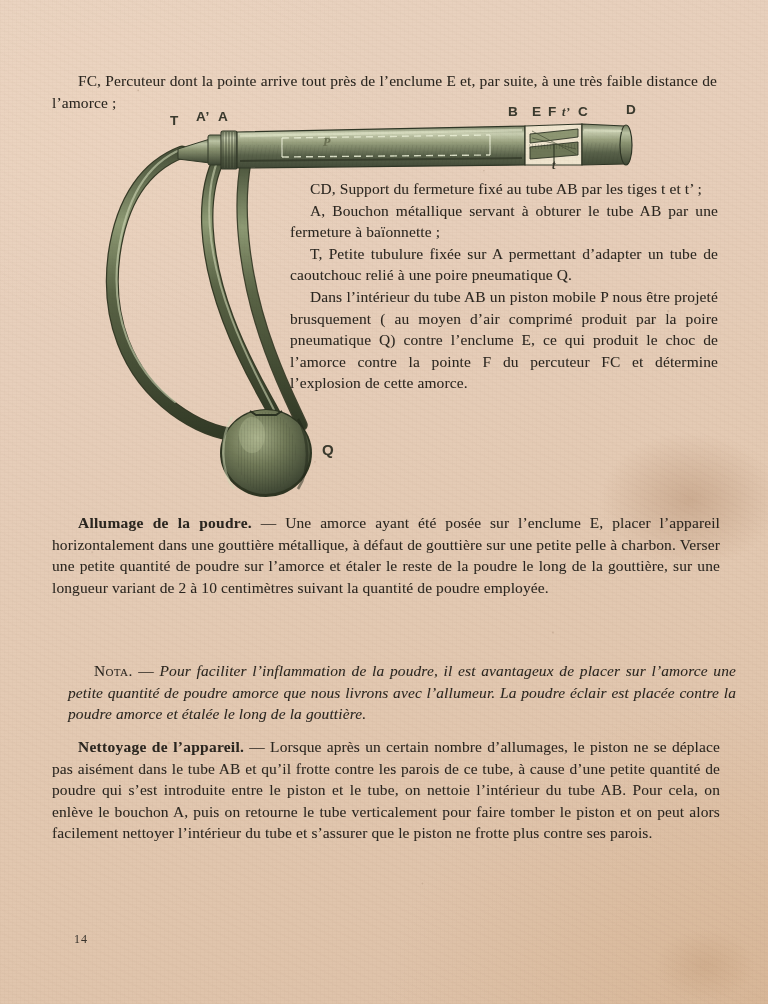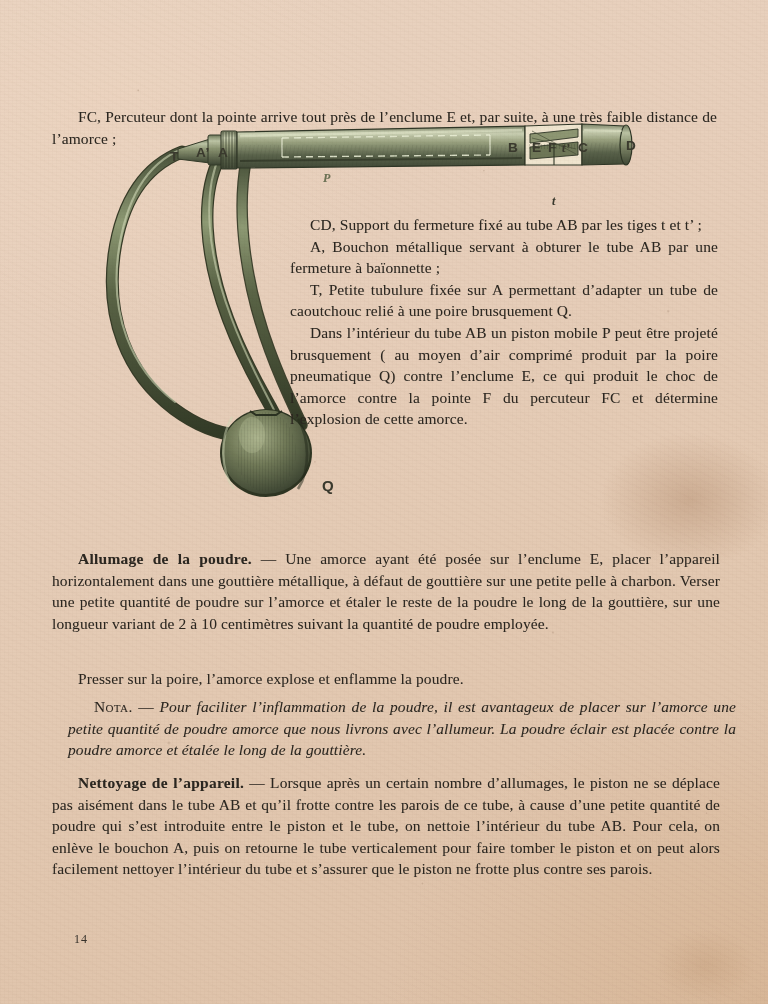--- a/index.html
+++ b/index.html
@@ -129,21 +129,20 @@
   }
   .fig-label.small {
     font-size: 12px;
     font-family: "Liberation Serif", serif;
     font-style: italic;
     font-weight: bold;
   }
   
   .blk, .fig-label {
     text-shadow: 0.35px 0.35px 0 rgba(60,45,30,0.18);
-    margin-top: 36px;
   }
 </style>
 </head>
 <body>
 
 <div class="page">
 
   <div id="figure">
     <svg width="600" height="400" viewBox="0 0 600 400" xmlns="http://www.w3.org/2000/svg">
       <defs>
@@ -264,35 +263,32 @@
     <span class="fig-label" style="left:252px; top:336px; font-size:15px;">Q</span>
   </div>
 
   <div class="blk" id="top-para">
     <p class="ind">FC, Percuteur dont la pointe arrive tout près de l’enclume E et, par suite, à une très faible distance de l’amorce ;</p>
   </div>
 
   <div class="blk" id="col-right">
     <p class="ind2">CD, Support du fermeture fixé au tube AB par les tiges t et t’ ;</p>
     <p class="ind2">A, Bouchon métallique servant à obturer le tube AB par une fermeture à baïonnette ;</p>
-    <p class="ind2">T, Petite tubulure fixée sur A permettant d’adapter un tube de caoutchouc relié à une poire brusquement Q.</p>
-    <p class="ind2">Dans l’intérieur du tube AB un piston mobile P peut être projeté brusquement ( au moyen d’air comprimé produit par la poire pneumatique Q) contre l’enclume E, ce qui produit le choc de l’amorce contre la pointe F du percuteur FC et détermine l’explosion de cette amorce.</p>
+    <p class="ind2">T, Petite tubulure fixée sur A permettant d’adapter un tube de caoutchouc relié à une poire pneumatique Q.</p>
+    <p class="ind2">Dans l’intérieur du tube AB un piston mobile P nous être projeté brusquement ( au moyen d’air comprimé produit par la poire pneumatique Q) contre l’enclume E, ce qui produit le choc de l’amorce contre la pointe F du percuteur FC et détermine l’explosion de cette amorce.</p>
   </div>
 
   <div class="blk" id="para-allumage">
     <p class="ind">
       <b class="run">Allumage de la poudre.</b>
       <span>—</span>
       <span>Une amorce ayant été posée sur l’enclume E, placer l’appareil horizontalement dans une gouttière métallique, à défaut de gouttière sur une petite pelle à charbon. Verser une petite quantité de poudre sur l’amorce et étaler le reste de la poudre le long de la gouttière, sur une longueur variant de 2 à 10 centimètres suivant la quantité de poudre employée.</span>
     </p>
   </div>
 
-  <div class="blk" id="para-presser">
-    <p class="ind">Presser sur la poire, l’amorce explose et enflamme la poudre.</p>
-  </div>
 
   <div class="blk" id="para-nota">
     <p class="ind">
       <span class="sc" style="font-style:normal;">Nota.</span>
       <span style="font-style:normal;">—</span>
       <i class="it">Pour faciliter l’inflammation de la poudre, il est avantageux de placer sur l’amorce une petite quantité de poudre amorce que nous livrons avec l’allumeur. La poudre éclair est placée contre la poudre amorce et étalée le long de la gouttière.</i>
     </p>
   </div>
 
   <div class="blk" id="para-nettoyage">

